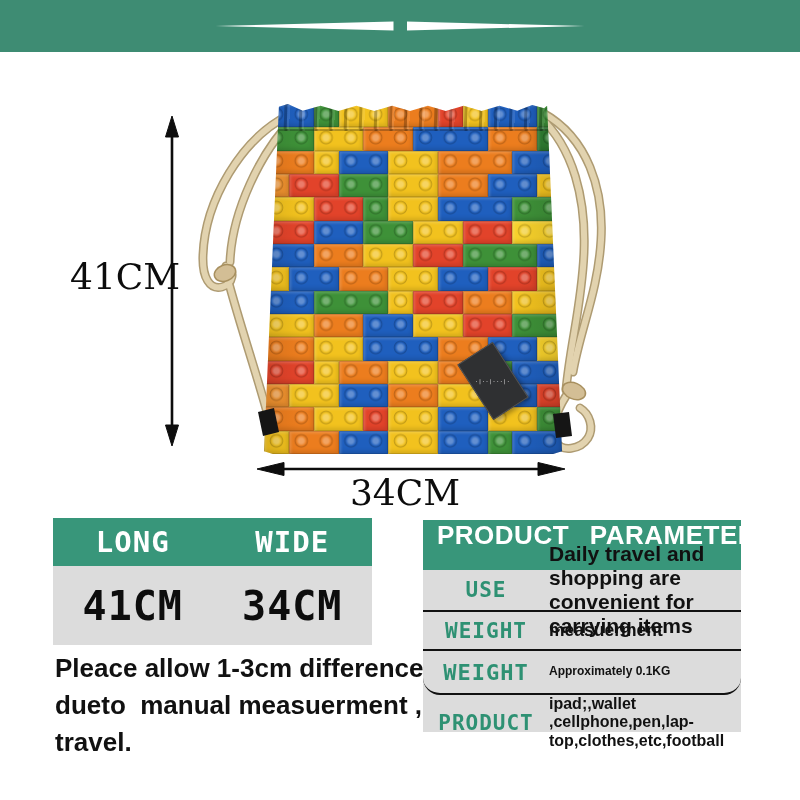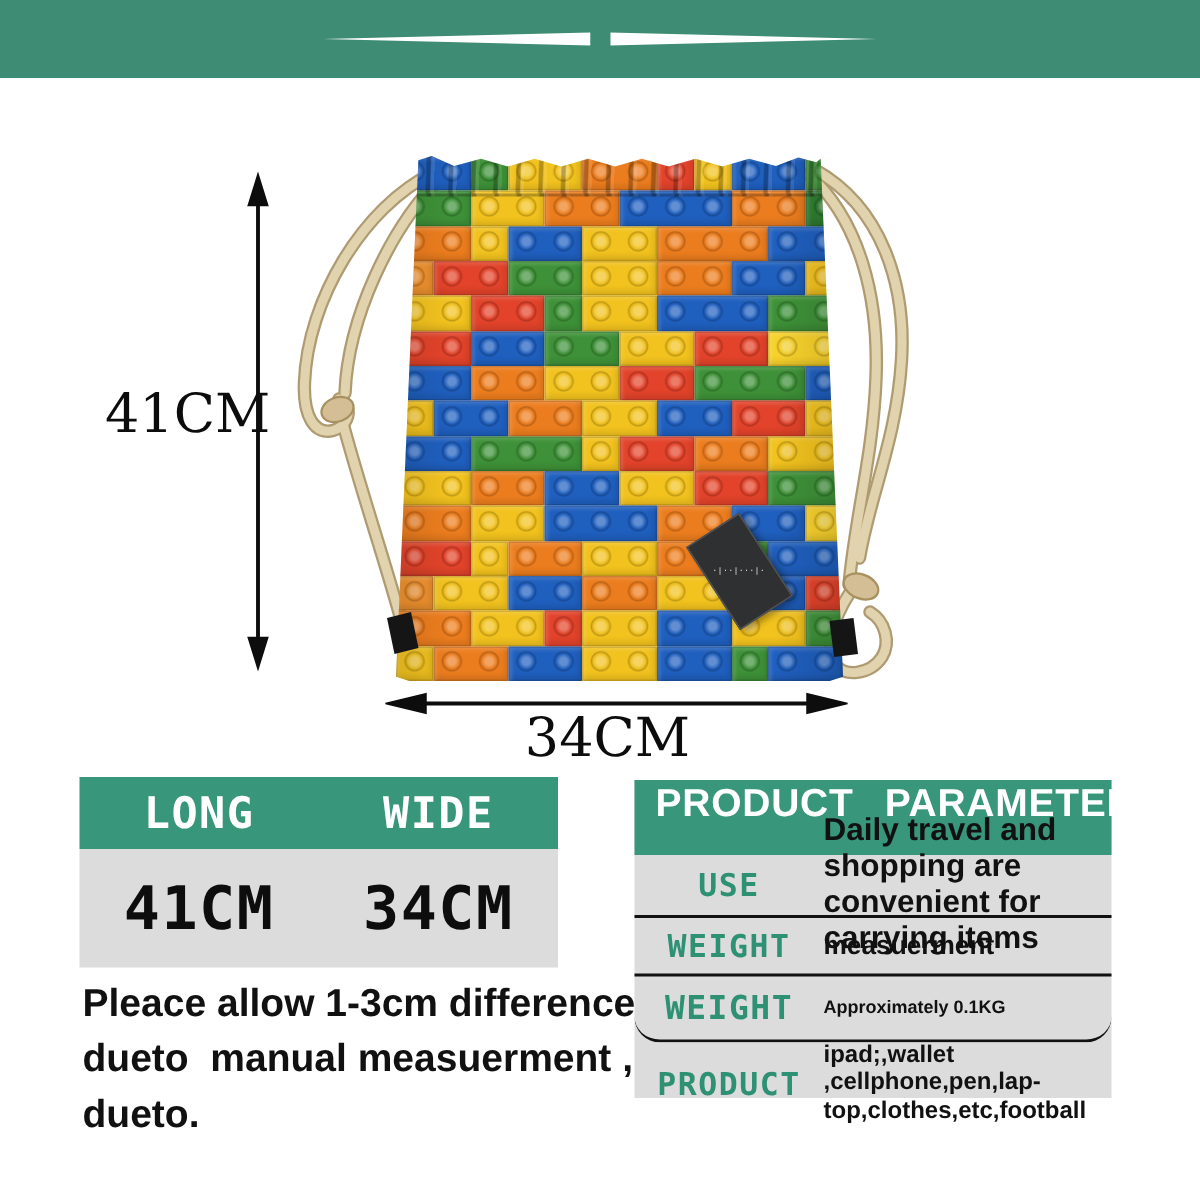--- a/index.html
+++ b/index.html
@@ -252,21 +252,21 @@
   </div>
   <div class="st-body">
     <div class="cell">41CM</div>
     <div class="cell">34CM</div>
   </div>
 </section>
 
 <div class="note">
   <div>Pleace allow 1-3cm differences</div>
   <div>dueto  manual measuerment ,</div>
-  <div>dueto.</div>
+  <div>travel.</div>
 </div>
 
 <section class="params">
   <div class="p-head">PRODUCT PARAMETERS</div>
 
   <div class="p-row b">
     <div class="p-label">USE</div>
     <div class="p-value">
       <span>Daily travel and shopping are</span>
       <span>convenient for carrying items</span>

